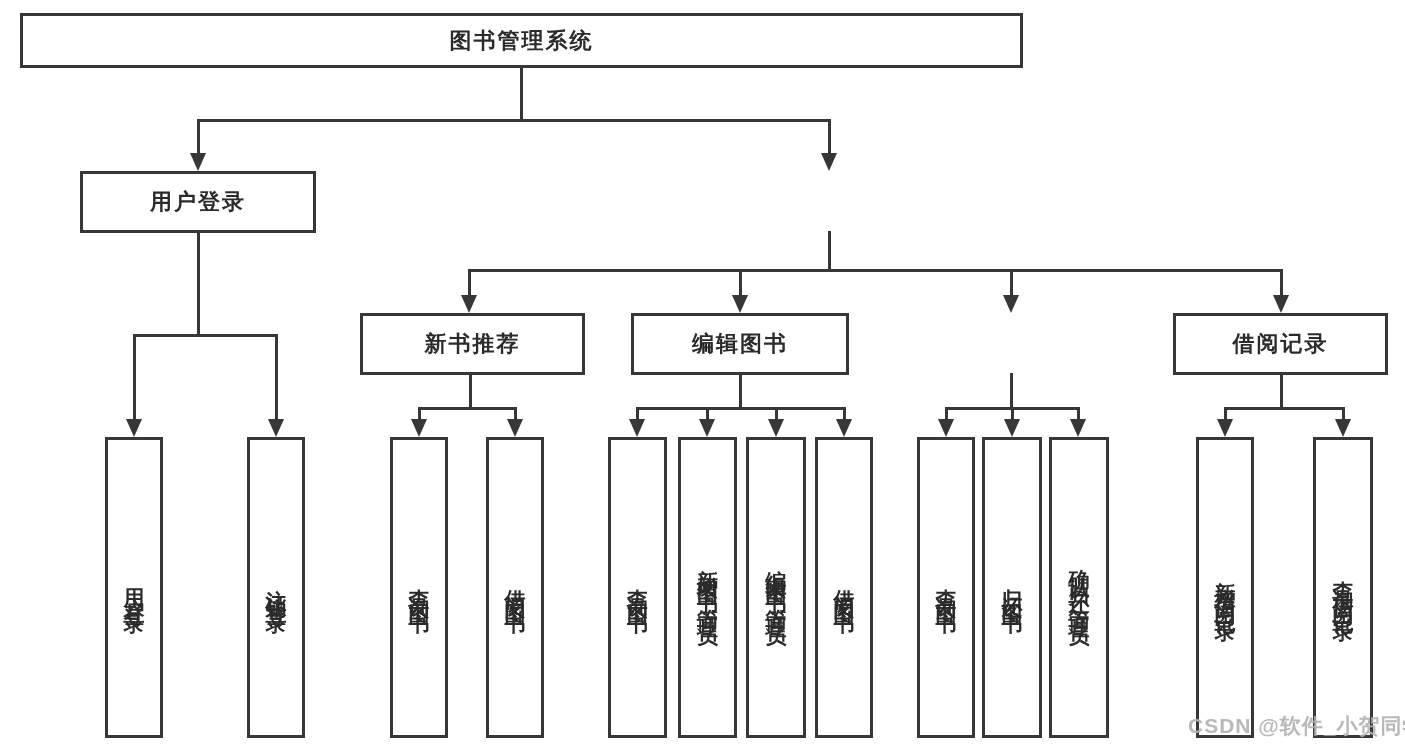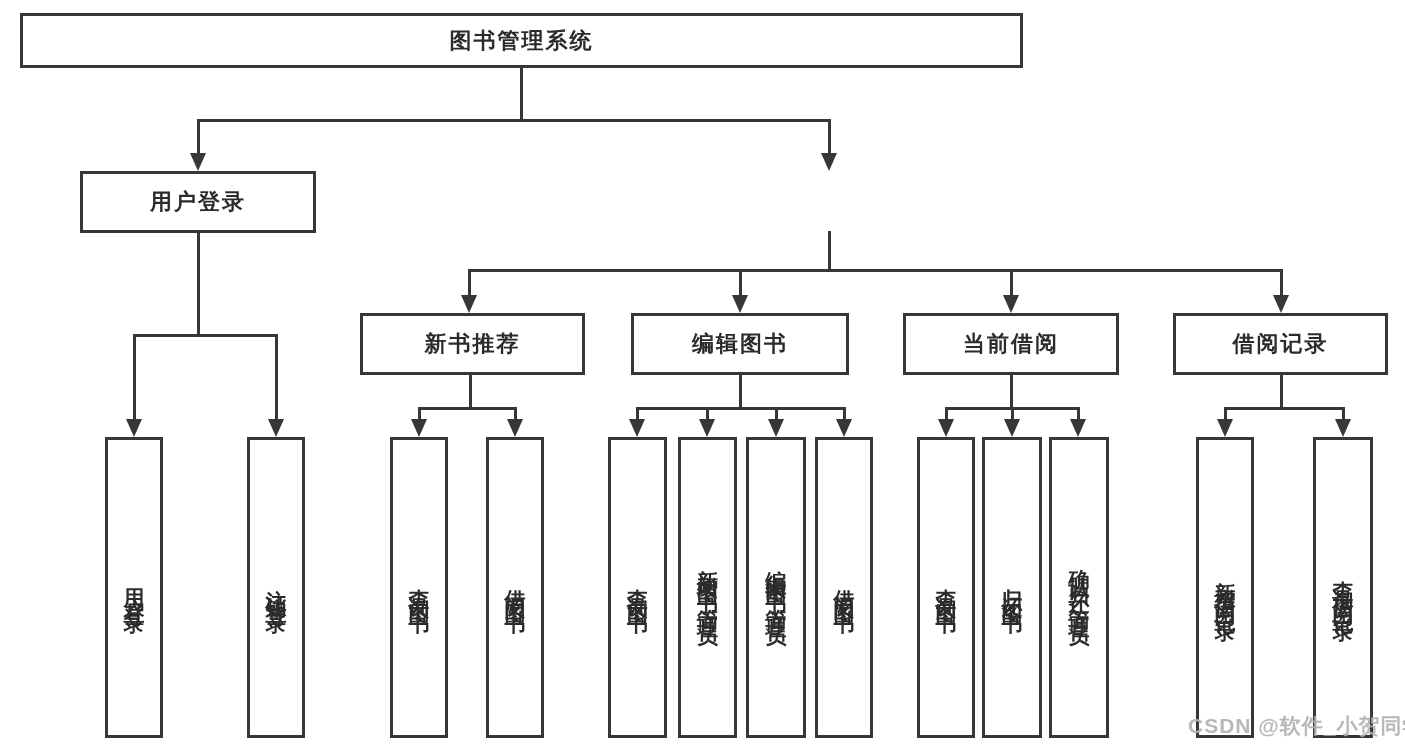--- a/index.html
+++ b/index.html
@@ -55,21 +55,20 @@
   <div class="vl" style="left:739px;top:269px;height:28px"></div>
   <div class="vl" style="left:1010px;top:269px;height:28px"></div>
   <div class="vl" style="left:1280px;top:269px;height:28px"></div>
   <div class="arr" style="left:461px;top:295px"></div>
   <div class="arr" style="left:732px;top:295px"></div>
   <div class="arr" style="left:1003px;top:295px"></div>
   <div class="arr" style="left:1273px;top:295px"></div>
 
   <div class="hbox" style="left:360px;top:313px;width:225px;height:62px">新书推荐</div>
   <div class="hbox" style="left:631px;top:313px;width:218px;height:62px">编辑图书</div>
-  <div class="hbox" style="left:903px;top:313px;width:216px;height:62px">当前借阅</div>
   <div class="hbox" style="left:1173px;top:313px;width:215px;height:62px">借阅记录</div>
 
   <div class="vl" style="left:469px;top:373px;height:37px"></div>
   <div class="hl" style="left:418px;top:407px;width:98px"></div>
   <div class="vl" style="left:418px;top:407px;height:14px"></div>
   <div class="vl" style="left:514px;top:407px;height:14px"></div>
   <div class="arr" style="left:411px;top:419px"></div>
   <div class="arr" style="left:507px;top:419px"></div>
 
   <div class="vl" style="left:739px;top:373px;height:37px"></div>

